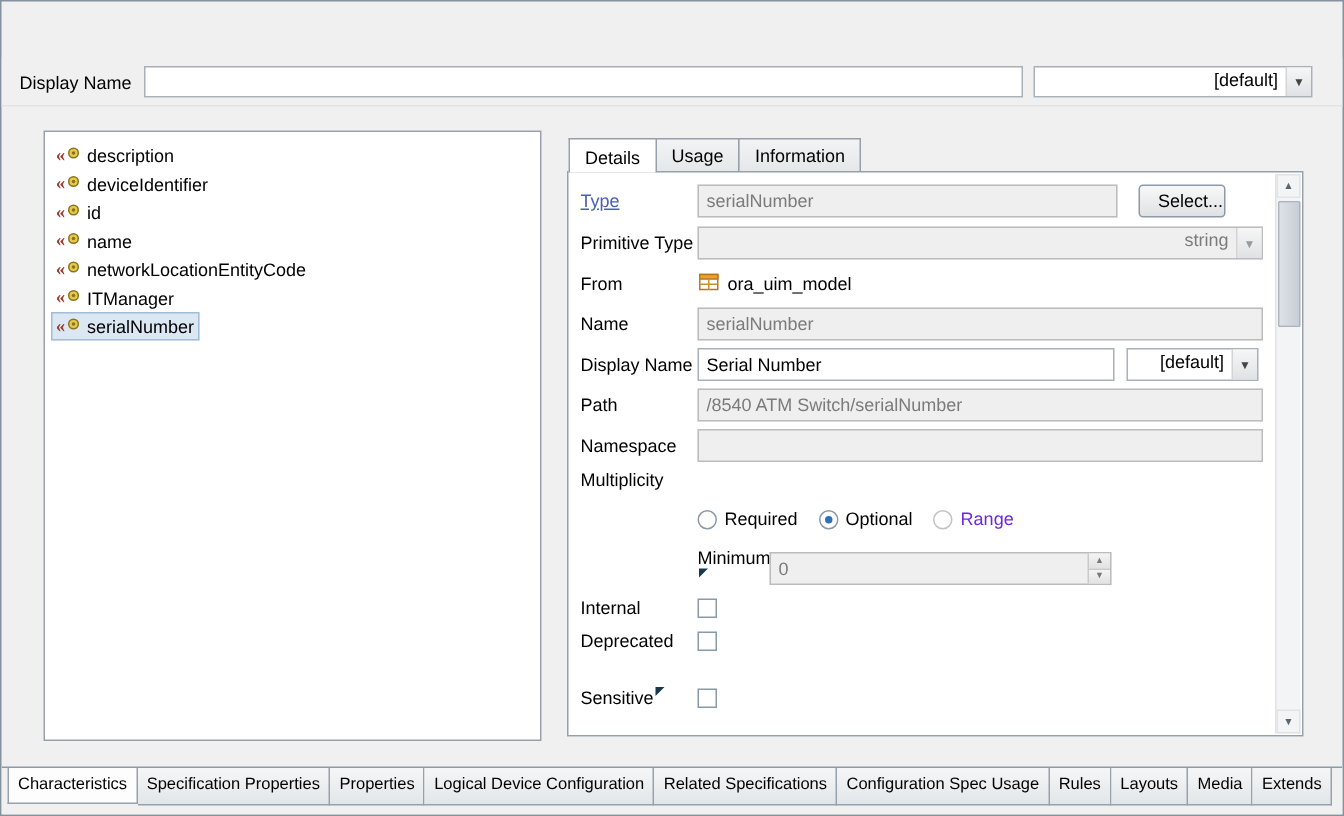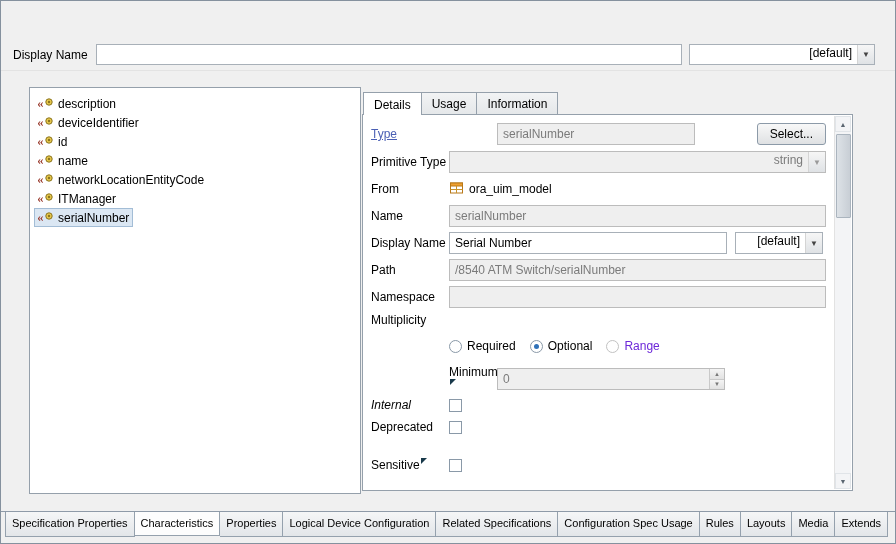--- a/index.html
+++ b/index.html
@@ -37,21 +37,21 @@
   
   .tree-panel { position:absolute; left:28px; top:86px; width:332px; height:407px; background:#fff;
                 border:1px solid #95a0ab; padding:6px 4px; overflow:hidden; }
   .titem { display:flex; align-items:center; height:19px; padding:0 3px; width:max-content;
            border:1px solid transparent; cursor:default; }
   .titem.selected { background:#dbe7f3; border:1px solid #a3bdd6; }
   .ticon { width:17px; margin-right:3px; flex:none; }
   .tlabel { white-space:nowrap; }
 
   
-  .right-panel { position:absolute; left:361px; top:90px; width:491px; height:400px; }
+  .right-panel { position:absolute; left:377px; top:90px; width:491px; height:400px; }
   .tabs { display:flex; height:23px; align-items:flex-end; padding-left:1px; }
   .tab { height:22px; padding:4px 10px 0; border:1px solid #95a0ab; border-bottom:none;
          background:linear-gradient(#f2f3f4,#e5e8ea); margin-right:-1px; cursor:pointer; position:relative; }
   .tab.active { background:#fff; height:23px; margin-bottom:-1px; z-index:3; padding-top:5px; }
   .content { position:absolute; top:23px; left:0; right:0; bottom:0; background:#fff;
              border:1px solid #95a0ab; z-index:1; }
 
   
   .form { position:absolute; left:8px; top:8px; right:26px; }
   .frow { display:flex; align-items:center; }
@@ -179,24 +179,24 @@
 
   <div class="right-panel">
     <div class="tabs">
       <div class="tab active">Details</div>
       <div class="tab">Usage</div>
       <div class="tab">Information</div>
     </div>
     <div class="content">
       <div class="form">
 
-        <div class="frow" style="margin-bottom:6px;gap:48px;">
+        <div class="frow" style="margin-bottom:6px;">
           <span class="flabel linklabel">Type</span>
           <div class="gfield" style="width:280px;">serialNumber</div>
-          <button class="btn" style="margin-left:14px; width:82px;">Select...</button>
+          <button class="btn" style="margin-left:14px; width:58px;">Select...</button>
         </div>
 
         <div class="frow" style="margin-bottom:7px;">
           <span class="flabel">Primitive Type</span>
           <div class="combo disabled" style="width:378px; height:22px;">
             <div class="cval">string</div>
             <div class="carrow">▼</div>
           </div>
         </div>
 
@@ -257,21 +257,21 @@
           <div class="spin">
             <div class="sval">0</div>
             <div class="sbtns">
                 <div class="sb">▲</div>
                 <div class="sb">▼</div>
               </div>
           </div>
         </div>
 
 
-        <div class="frow" style="margin-bottom:8px; height:14px;font-style:italic;">
+        <div class="frow" style="margin-bottom:8px; height:14px;">
           <span class="flabel">Internal</span>
           <span class="checkbox"></span>
         </div>
 
         <div class="frow" style="margin-bottom:24px; height:14px;">
           <span class="flabel">Deprecated</span>
           <span class="checkbox"></span>
         </div>
 
         <div class="frow" style="height:14px;">
@@ -283,22 +283,22 @@
 
       <div class="vscroll">
         <div class="sbtn up">▲</div>
         <div class="sthumb"></div>
         <div class="sbtn down">▼</div>
       </div>
     </div>
   </div>
 
   <div class="bottom-bar">
+    <div class="btab active">Characteristics</div>
     <div class="btab">Specification Properties</div>
-    <div class="btab active">Characteristics</div>
     <div class="btab">Properties</div>
     <div class="btab">Logical Device Configuration</div>
     <div class="btab">Related Specifications</div>
     <div class="btab">Configuration Spec Usage</div>
     <div class="btab">Rules</div>
     <div class="btab">Layouts</div>
     <div class="btab">Media</div>
     <div class="btab">Extends</div>
   </div>
 

